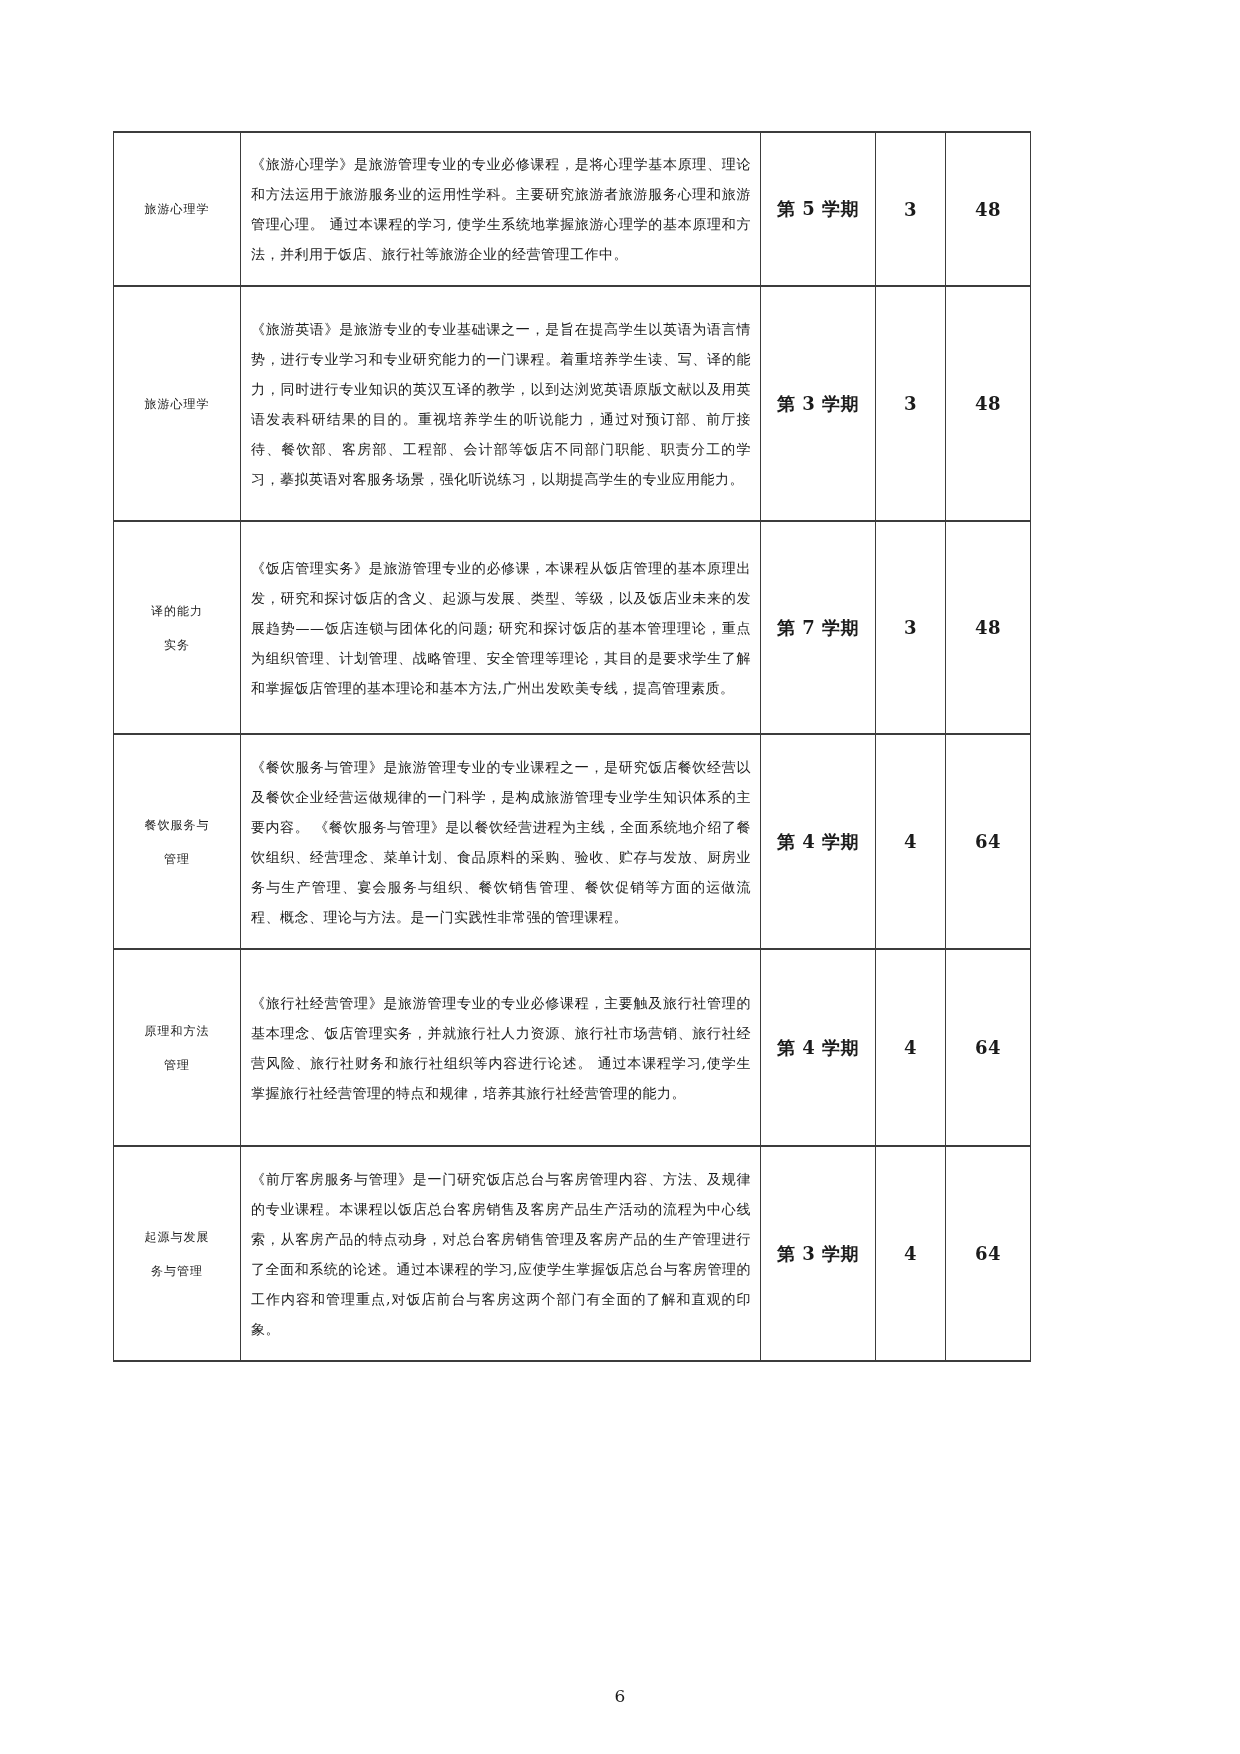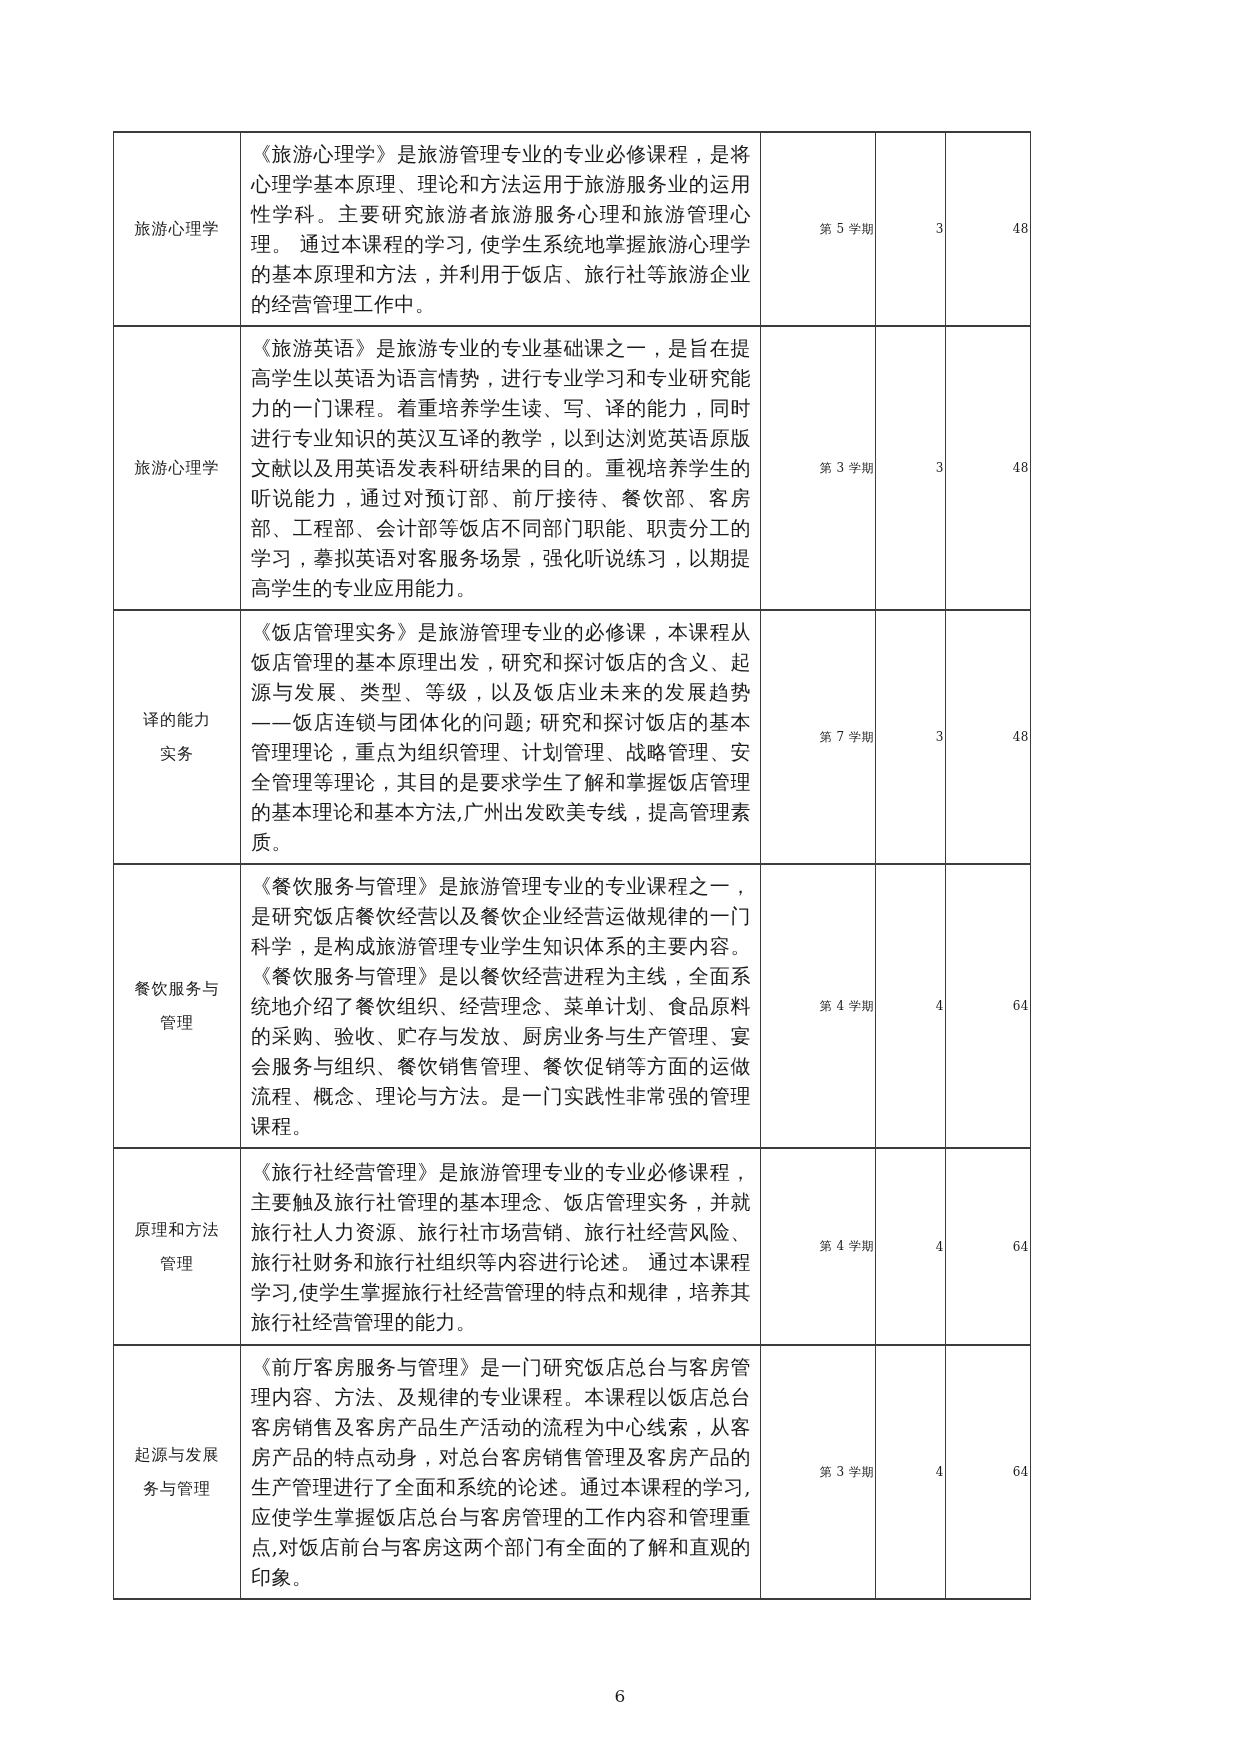--- a/index.html
+++ b/index.html
@@ -28,37 +28,38 @@
     border: 1px solid #3c3c3c;
     vertical-align: middle;
     overflow: hidden;
   }
   table.course-table tr {
     border-top: 2px solid #3c3c3c;
     border-bottom: 2px solid #3c3c3c;
   }
   td.name-cell {
     text-align: center;
-    font-size: 16px;
+    font-size: 12px;
     line-height: 34px;
     white-space: pre-line;
     letter-spacing: 1px;
     padding: 2px 4px;
   }
   td.desc-cell {
-    font-size: 20px;
+    font-size: 14px;
     line-height: 30px;
     text-align: justify;
     padding: 6px 9px 6px 10px;
     letter-spacing: 0.5px;
   }
   td.center-cell {
-    text-align: right;
-    font-size: 12px;
+    text-align: center;
+    font-size: 18px;
     letter-spacing: 0.5px;
+    font-weight: bold;
   }
   tr.r1 { height: 154px; }
   tr.r2 { height: 235px; }
   tr.r3 { height: 213px; }
   tr.r4 { height: 215px; }
   tr.r5 { height: 197px; }
   tr.r6 { height: 215px; }
   .page-number {
     position: absolute;
     left: 0;

